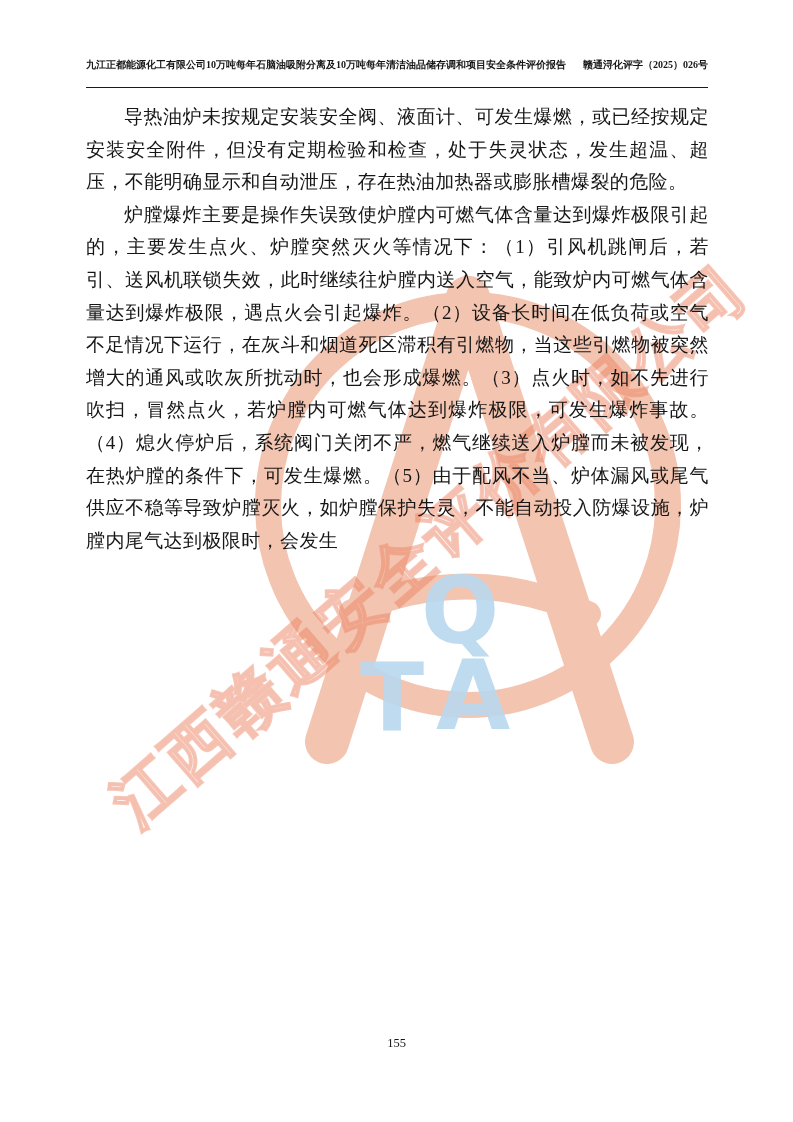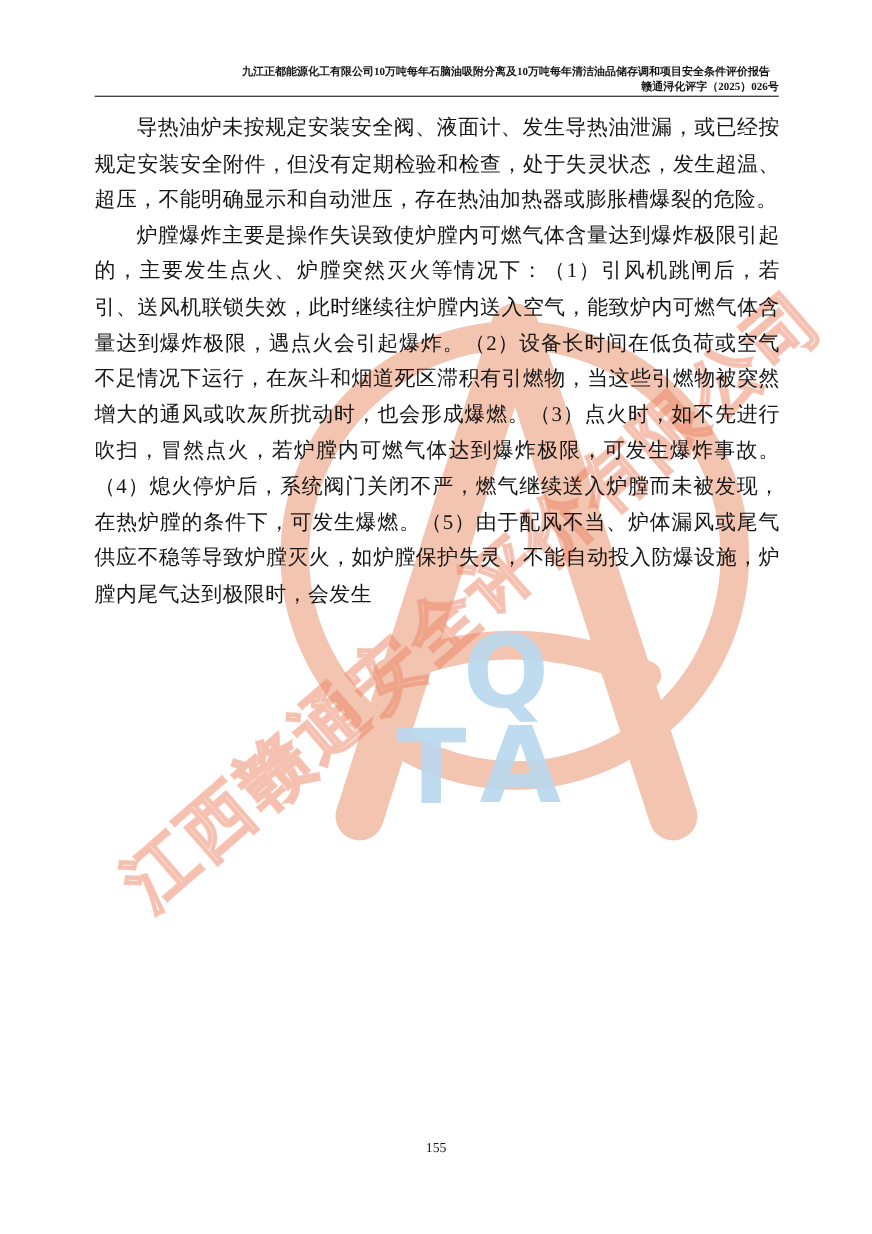--- a/index.html
+++ b/index.html
@@ -36,25 +36,24 @@
     letter-spacing:4px;
     color:rgba(234,130,98,0.10);
     -webkit-text-stroke:2px rgba(234,130,98,0.45);
     font-family:"Liberation Serif","DejaVu Serif",serif;
   }
   
   .content{position:absolute;inset:0;z-index:1;}
   .header{
     position:absolute;
     left:86px;top:58px;width:622px;
-    display:flex;justify-content:space-between;align-items:flex-end;
+    display:flex;justify-content:space-between;align-items:center;
     font-size:10px;font-weight:bold;
     white-space:nowrap;
     letter-spacing:0;
-    flex-direction:column;
   }
   .header .ttl{margin-right:8px;}
   .rule{
     position:absolute;
     left:86px;top:87px;width:622px;height:0;
     border-top:1.6px solid #1a1a1a;
   }
   .bodytext{
     position:absolute;
     left:86px;top:101px;width:623px;
@@ -95,20 +94,20 @@
   <div class="content">
 
     <div class="header">
       <span class="ttl">九江正都能源化工有限公司10万吨每年石脑油吸附分离及10万吨每年清洁油品储存调和项目安全条件评价报告</span>
       <span class="num">赣通浔化评字（2025）026号</span>
     </div>
 
     <div class="rule"></div>
 
     <div class="bodytext">
-      <p class="ind">导热油炉未按规定安装安全阀、液面计、发生导热油泄漏，或已经按规定安装安全附件，但没有定期检验和检查，处于失灵状态，发生超温、超压，不能明确显示和自动泄压，存在热油加热器或膨胀槽爆裂的危险。</p>
+      <p class="ind">导热油炉未按规定安装安全阀、液面计、可发生爆燃，或已经按规定安装安全附件，但没有定期检验和检查，处于失灵状态，发生超温、超压，不能明确显示和自动泄压，存在热油加热器或膨胀槽爆裂的危险。</p>
       <p class="ind">炉膛爆炸主要是操作失误致使炉膛内可燃气体含量达到爆炸极限引起的，主要发生点火、炉膛突然灭火等情况下：（1）引风机跳闸后，若引、送风机联锁失效，此时继续往炉膛内送入空气，能致炉内可燃气体含量达到爆炸极限，遇点火会引起爆炸。（2）设备长时间在低负荷或空气不足情况下运行，在灰斗和烟道死区滞积有引燃物，当这些引燃物被突然增大的通风或吹灰所扰动时，也会形成爆燃。（3）点火时，如不先进行吹扫，冒然点火，若炉膛内可燃气体达到爆炸极限，可发生爆炸事故。（4）熄火停炉后，系统阀门关闭不严，燃气继续送入炉膛而未被发现，在热炉膛的条件下，可发生爆燃。（5）由于配风不当、炉体漏风或尾气供应不稳等导致炉膛灭火，如炉膛保护失灵，不能自动投入防爆设施，炉膛内尾气达到极限时，会发生</p>
     </div>
 
     <div class="pageno">155</div>
 
   </div>
 </div>
 
 </body></html>

